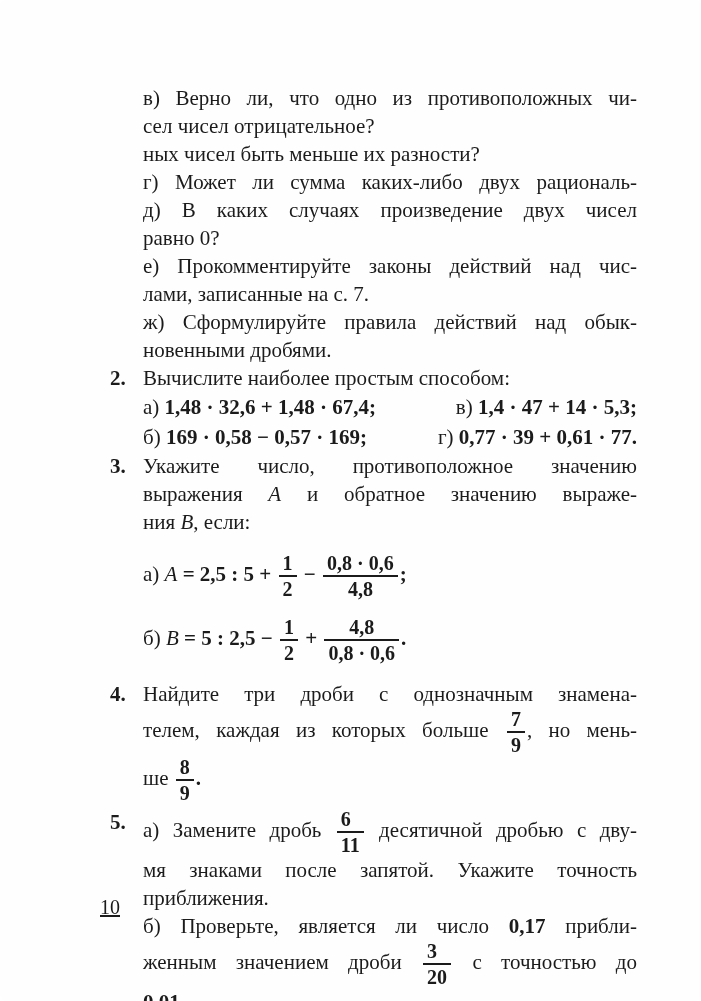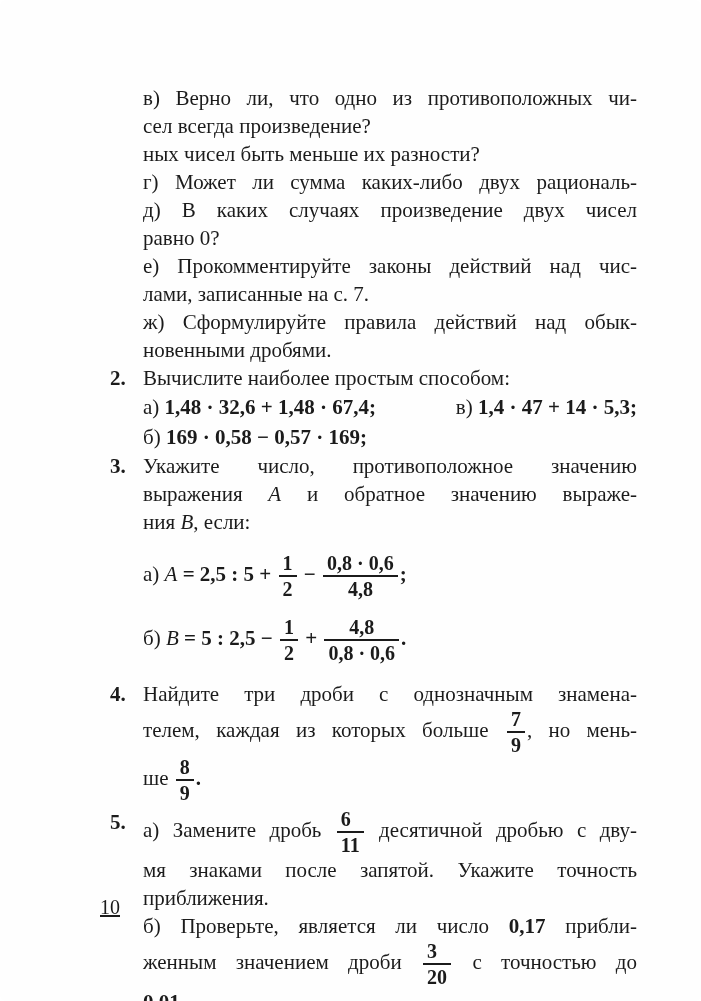--- a/index.html
+++ b/index.html
@@ -65,40 +65,41 @@
   }
 </style>
 </head>
 <body>
 
 <div class="page">
   <div class="content">
 
     <div class="prob">
       <div class="line just">в) Верно ли, что одно из противоположных чи-</div>
-      <div class="line">сел всегда произведение?</div>
+      <div class="line">сел чисел отрицательное?</div>
       <div class="line">ных чисел быть меньше их разности?</div>
       <div class="line just">г) Может ли сумма каких-либо двух рациональ-</div>
       <div class="line just">д) В каких случаях произведение двух чисел</div>
       <div class="line">равно 0?</div>
       <div class="line just">е) Прокомментируйте законы действий над чис-</div>
       <div class="line">лами, записанные на с. 7.</div>
       <div class="line just">ж) Сформулируйте правила действий над обык-</div>
       <div class="line">новенными дробями.</div>
     </div>
 
     <div class="prob">
       <span class="pnum">2.</span>
       <div class="line">Вычислите наиболее простым способом:</div>
       <div class="row2">
         <span><span>а)</span> <span class="m">1,48 · 32,6 + 1,48 · 67,4;</span></span>
         <span><span>в)</span> <span class="m">1,4 · 47 + 14 · 5,3;</span></span>
       </div>
       <div class="row2">
         <span><span>б)</span> <span class="m">169 · 0,58 − 0,57 · 169;</span></span>
+        <span><span>г)</span> <span class="m">0,77 · 39 + 0,61 · 77.</span></span>
       </div>
     </div>
 
     <div class="prob">
       <span class="pnum">3.</span>
       <div class="line just">Укажите число, противоположное значению</div>
       <div class="line just"><span>выражения</span> <span class="var">A</span> <span>и обратное значению выраже-</span></div>
       <div class="line"><span>ния</span> <span class="var">B</span><span>, если:</span></div>
 
       <div class="mline">

